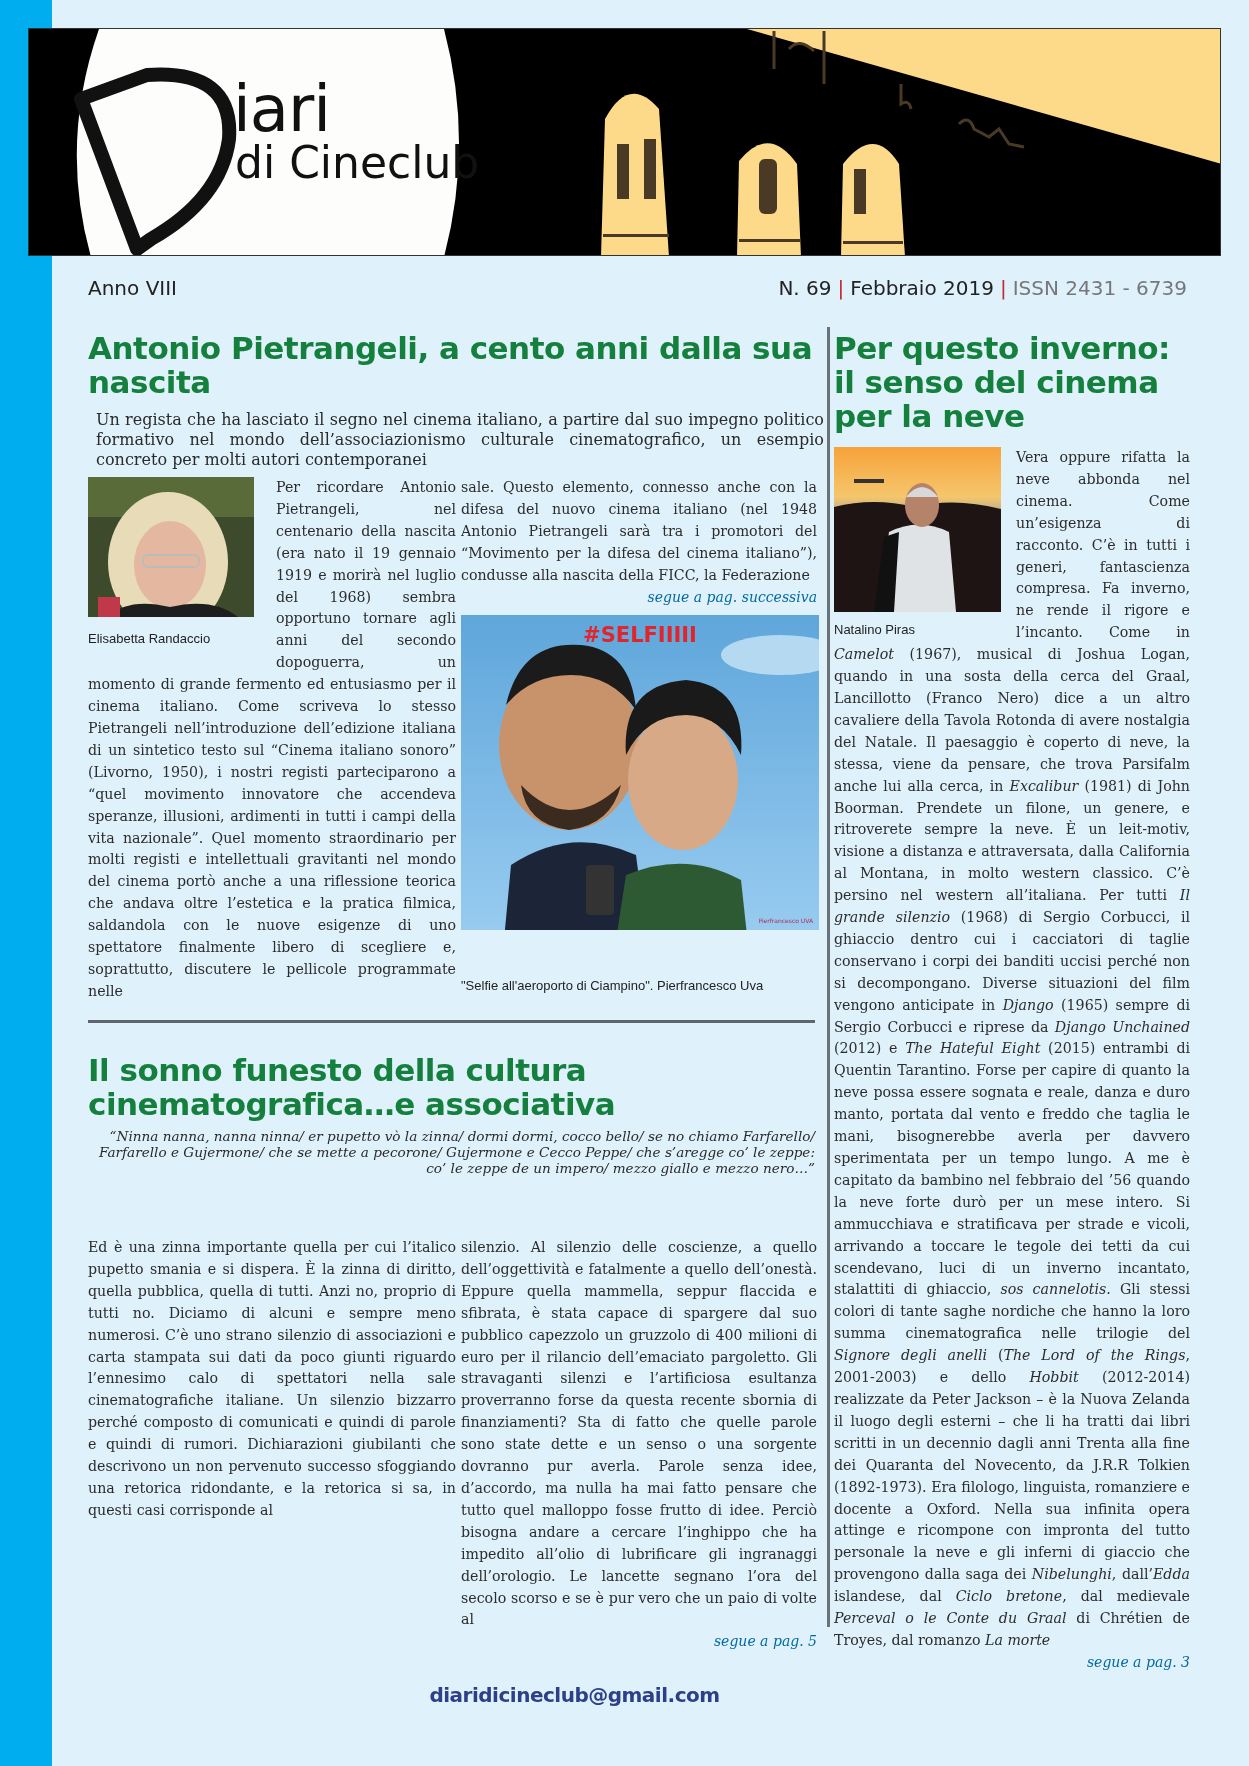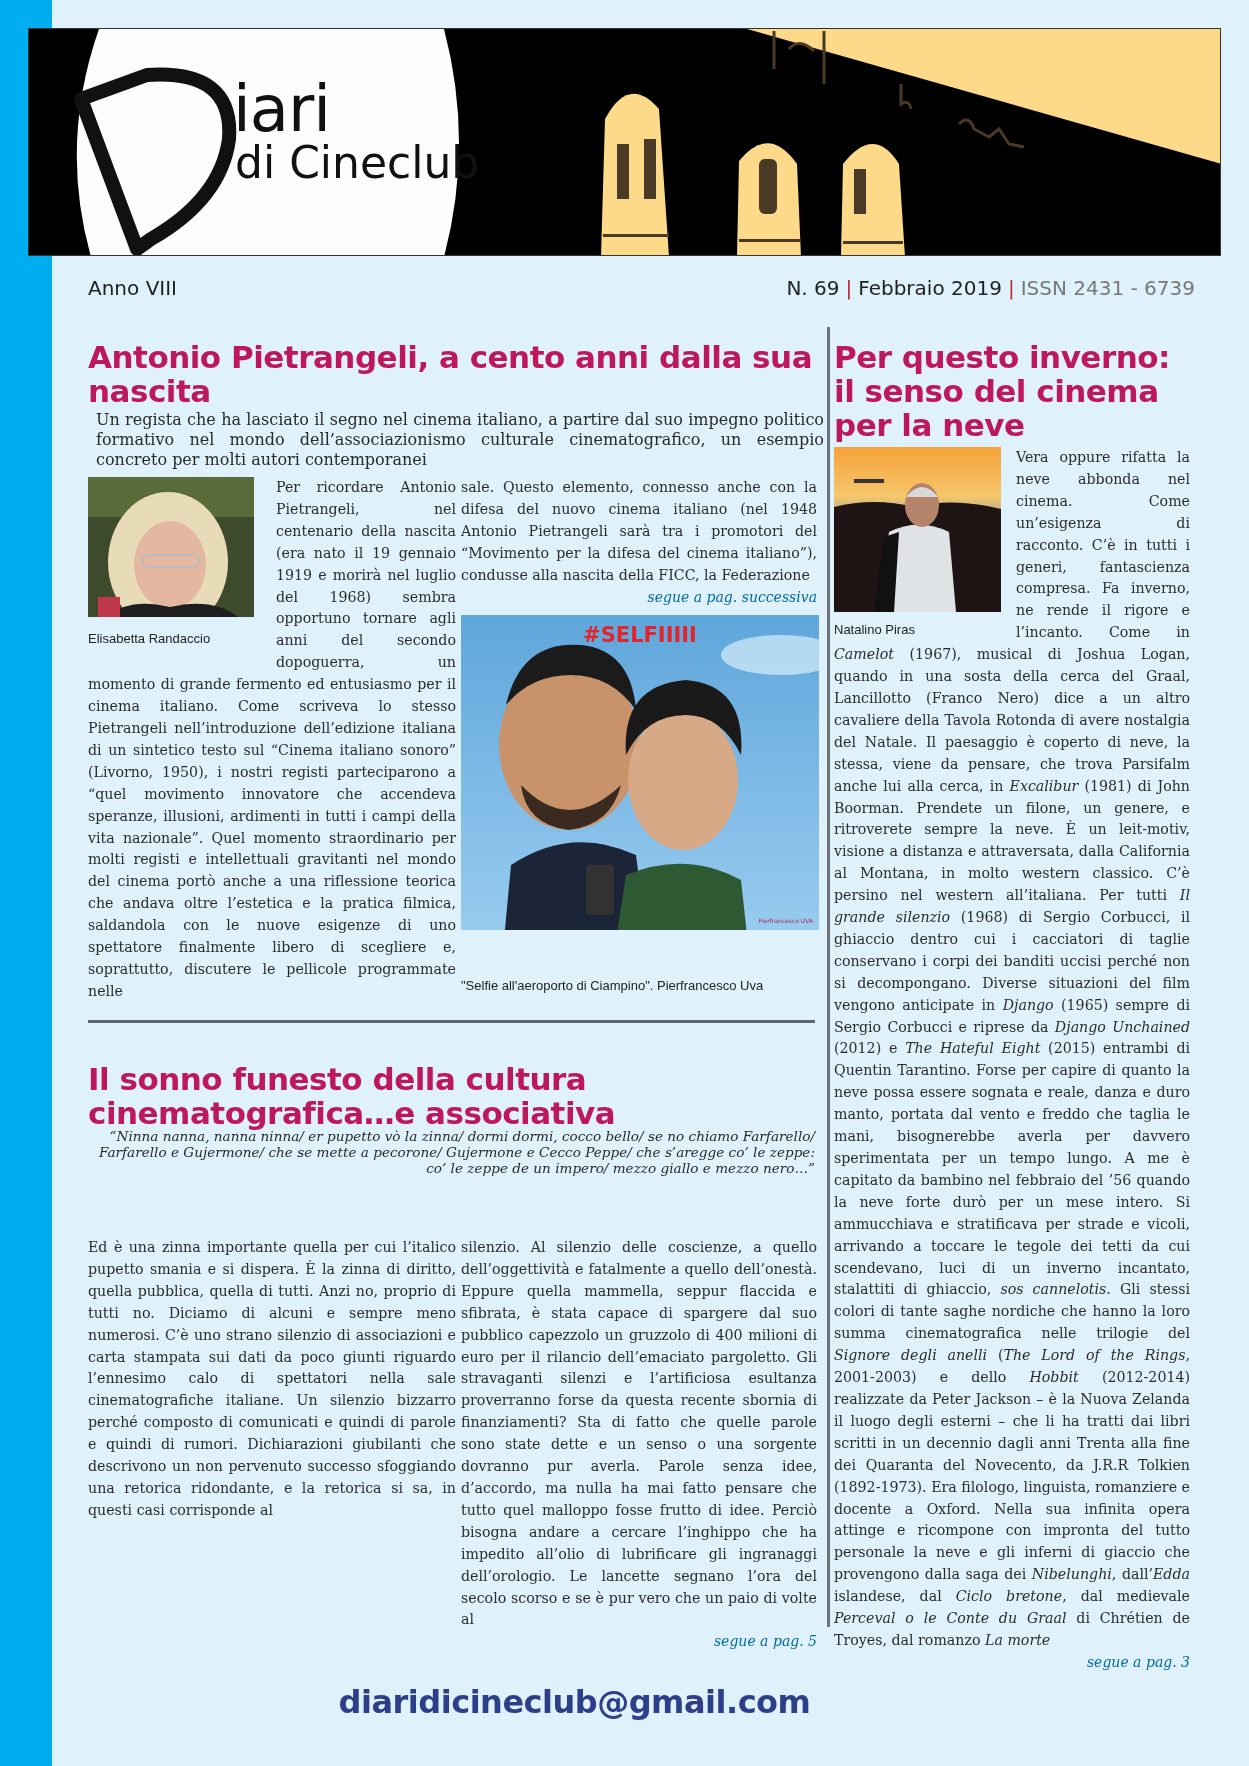--- a/index.html
+++ b/index.html
@@ -24,32 +24,31 @@
   .logo-text {
     position: absolute; font-family: "DejaVu Sans", sans-serif; color: #111;
   }
   .logo-iari { left: 204px; top: 48px; font-size: 64px; line-height: 1; letter-spacing: -1px; }
   .logo-cineclub { left: 206px; top: 112px; font-size: 44px; line-height: 1; }
   .logo-tag { left: 206px; top: 168px; font-size: 15px; line-height: 19px; }
 
   
   .issue-line { position: absolute; top: 276px; font-family: "DejaVu Sans", sans-serif; font-size: 20px; color: #222; }
   .anno { left: 88px; }
-  .issue-right { right: 54px; }
+  .issue-right { right: 62px; }
   .sep { color: #c0282d; margin: 0 6px; }
   .issn { color: #777; }
 
   
   .col-divider { position: absolute; left: 827px; top: 327px; width: 3px; height: 1300px; background: #6b7378; }
   .h-rule { position: absolute; left: 88px; top: 1020px; width: 727px; height: 3px; background: #5f676c; }
 
   h1, h2 {
-    font-family: "DejaVu Sans", sans-serif; font-weight: bold; color: #be185d;
+    font-family: "DejaVu Sans", sans-serif; font-weight: bold; color: #15803d;
     letter-spacing: -0.5px;
-    margin-top: 9px;
   }
   .title-1 { position: absolute; left: 88px; top: 331px; width: 730px; font-size: 31px; line-height: 34px; }
   .title-2 { position: absolute; left: 834px; top: 331px; width: 360px; font-size: 31px; line-height: 34px; }
   .title-3 { position: absolute; left: 88px; top: 1053px; width: 740px; font-size: 31px; line-height: 34px; }
 
   .body-text { font-size: 14.2px; line-height: 21.9px; text-align: justify; color: #2c2c2c; }
   .standfirst { position: absolute; left: 96px; top: 410px; width: 728px; font-size: 16px; line-height: 20px; text-align: justify; }
 
   .col { position: absolute; }
   .caption { position: absolute; font-family: "Liberation Sans", sans-serif; font-size: 13px; color: #222; }
@@ -57,21 +56,21 @@
   .float-photo { float: left; }
   .segue { display: block; text-align: right; font-style: italic; font-size: 14px; color: #0369a1; }
   em { font-style: italic; }
 
   .quote {
     position: absolute; left: 88px; top: 1128px; width: 727px;
     font-style: italic; font-size: 13.6px; line-height: 16px; text-align: right; color: #2a2a2a;
   }
   .footer-email {
     position: absolute; left: 0; width: 1149px; top: 1683px; text-align: center;
-    font-family: "DejaVu Sans", sans-serif; font-weight: bold; font-size: 32px; color: #2c3f88;
+    font-family: "DejaVu Sans", sans-serif; font-weight: bold; font-size: 20px; color: #2c3f88;
     letter-spacing: -0.5px;
   }
   .cartoon { position: absolute; left: 461px; top: 615px; width: 358px; height: 315px; overflow: hidden; }
 </style>
 </head>
 <body>
 
 <div class="side-bar"></div>
 
 <div class="masthead">

